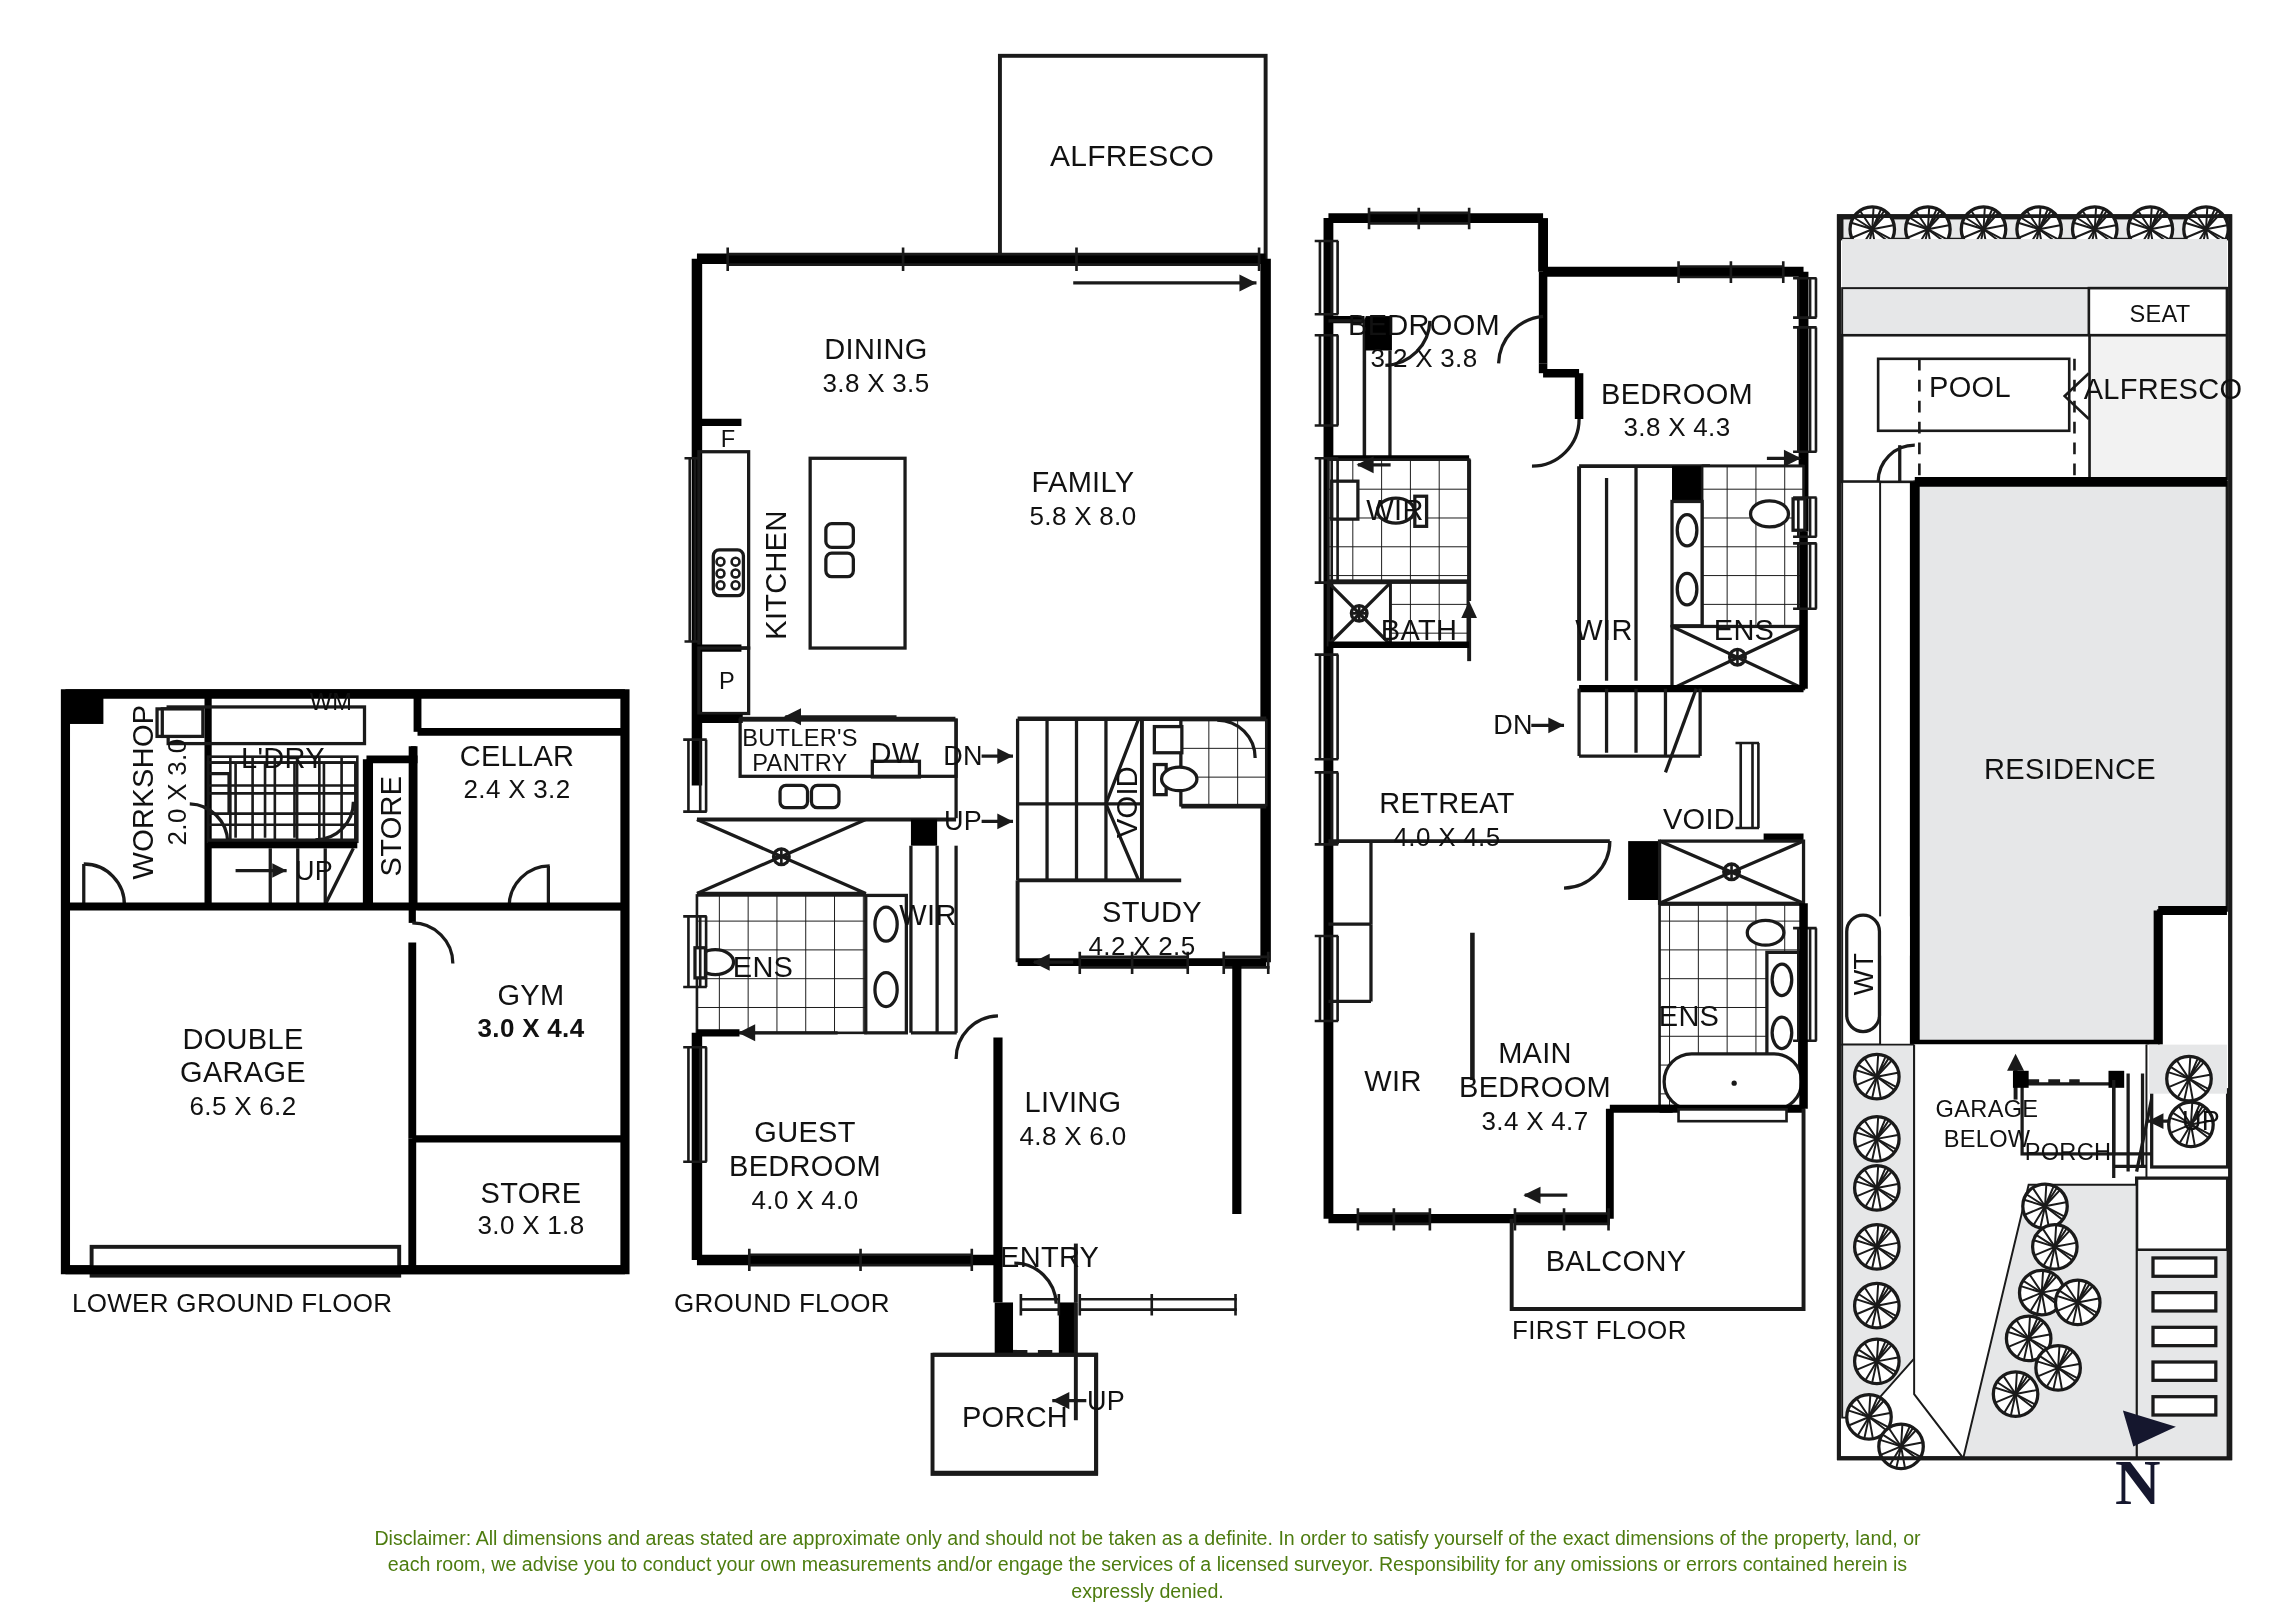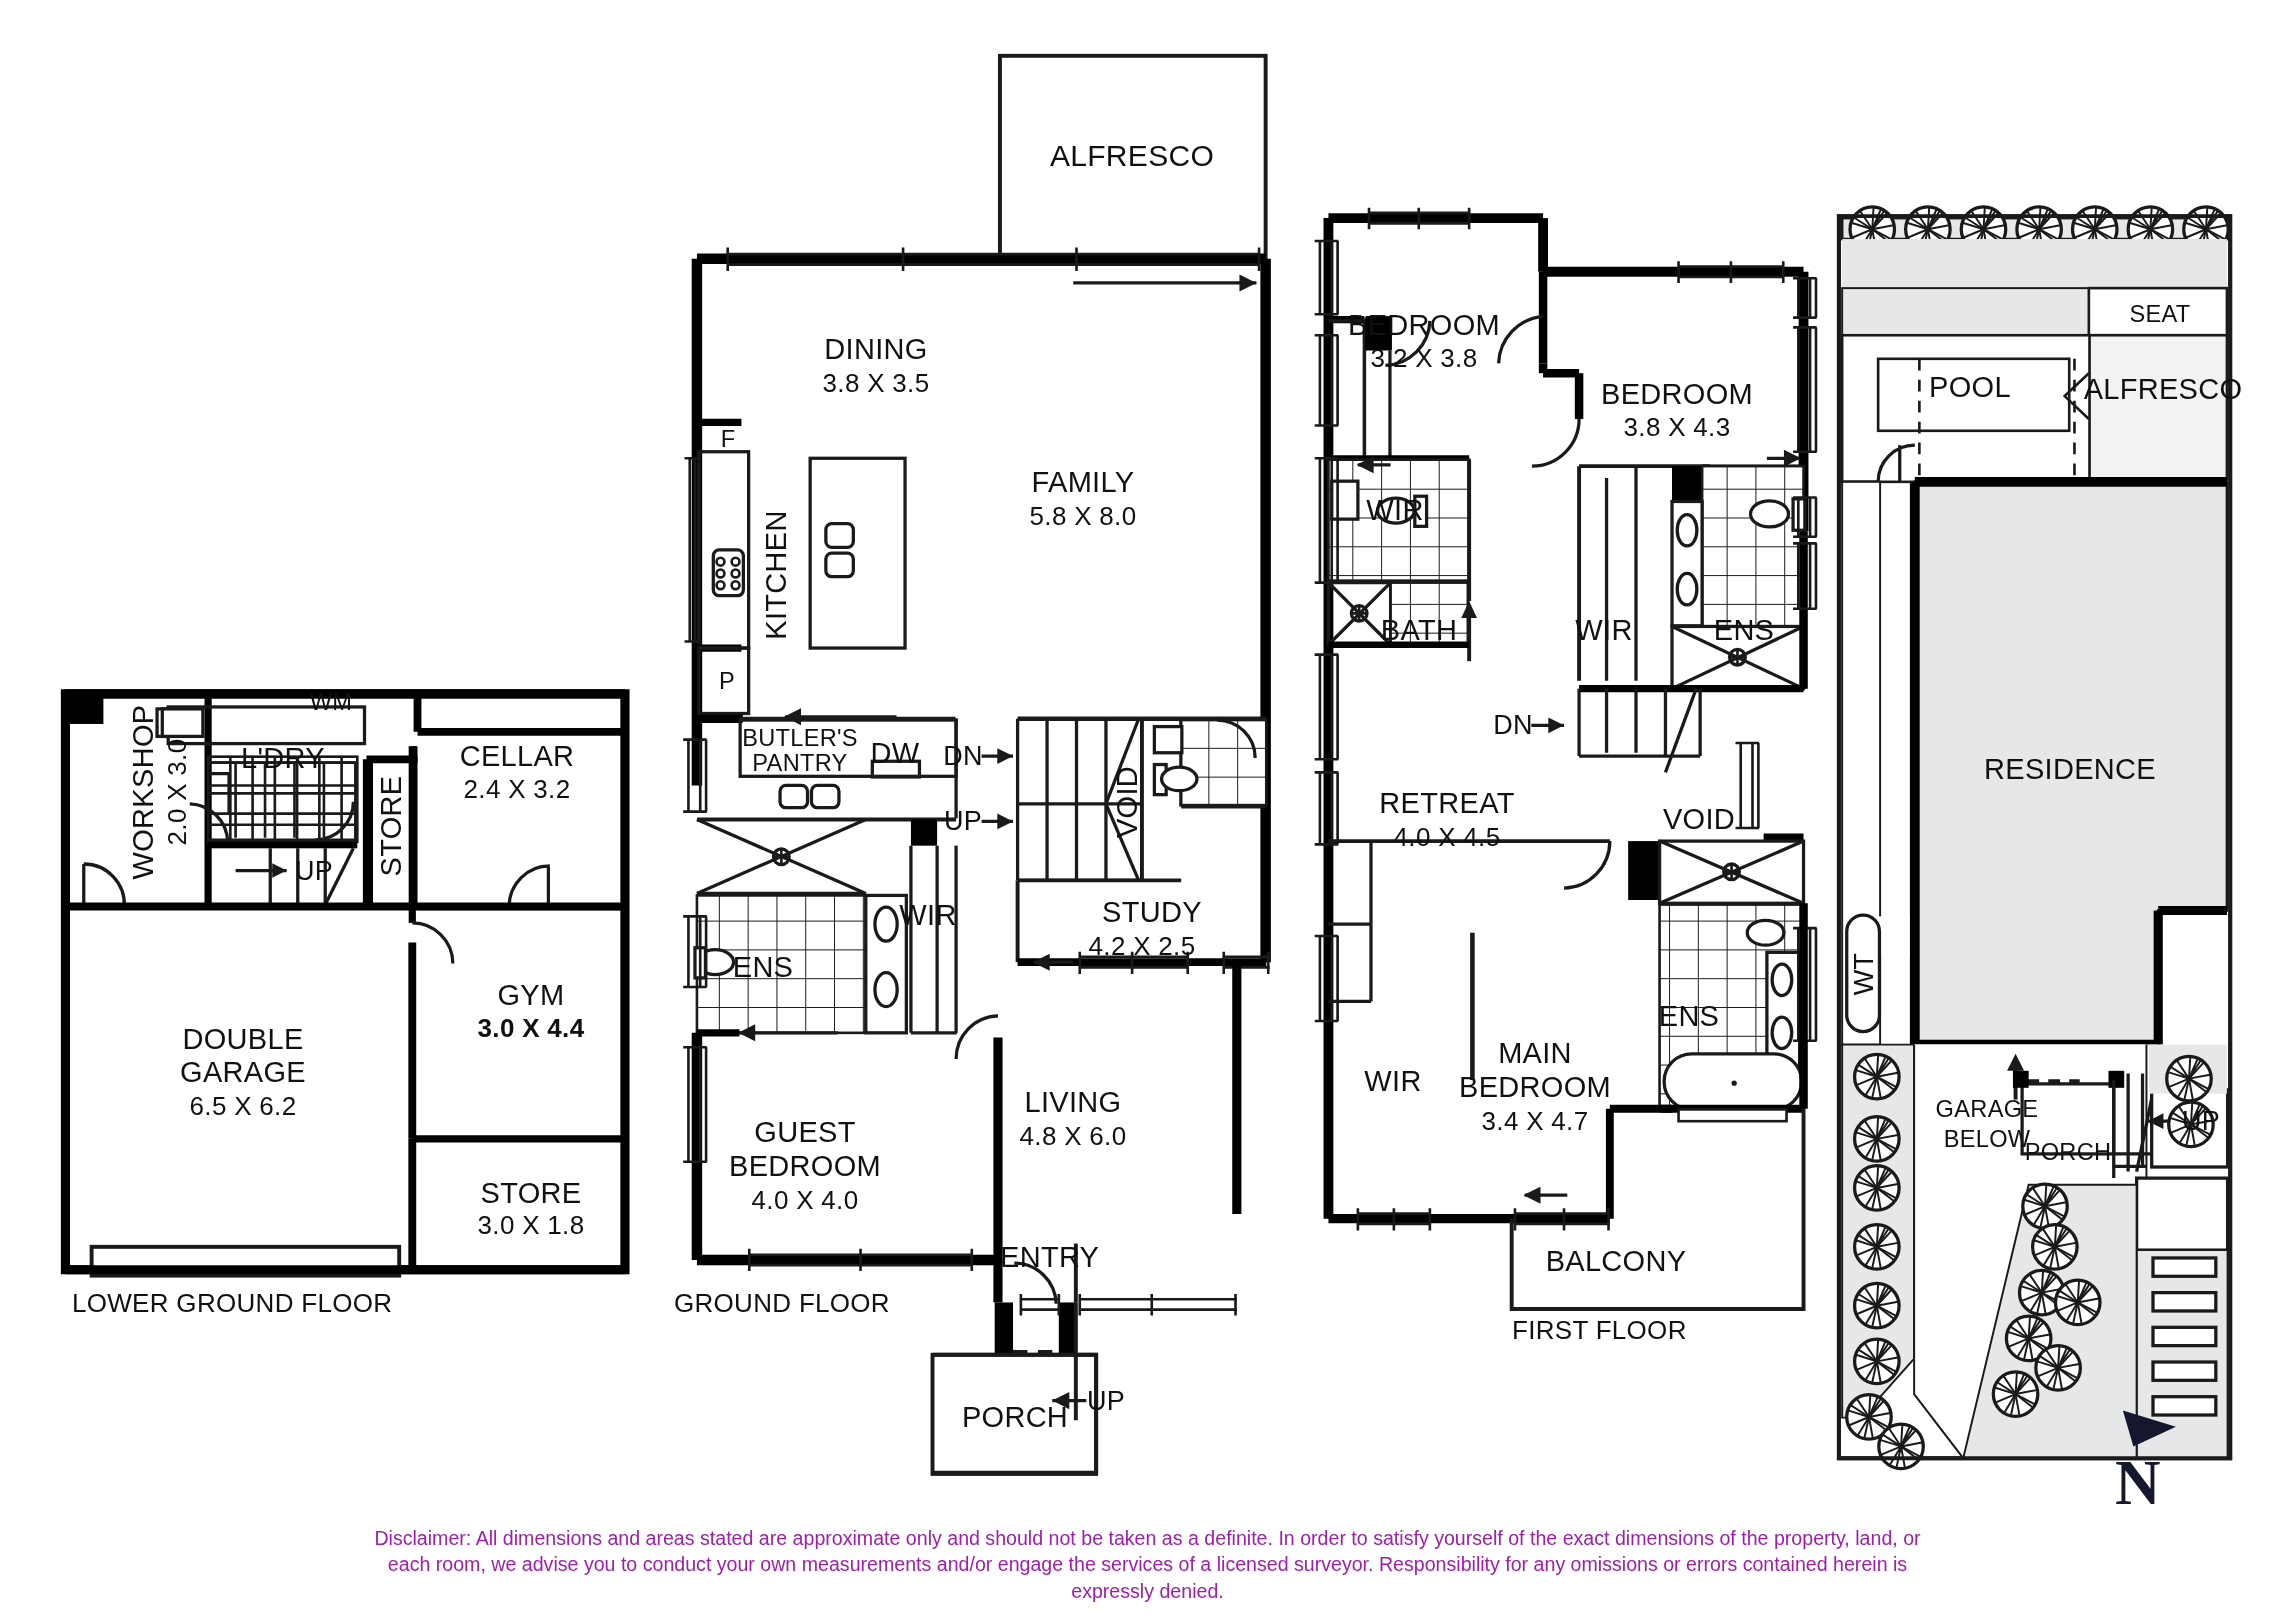--- a/index.html
+++ b/index.html
@@ -10,21 +10,21 @@
   .lbl{position:absolute;white-space:nowrap;font-family:"Liberation Sans",sans-serif;
        color:#111;letter-spacing:0.3px;}
   .rm{font-size:29px;font-weight:400;text-align:right;transform:translate(-50%,-50%);}
   .rm.big{font-size:30px;}
   .dim{font-size:26px;text-align:center;transform:translate(-50%,-50%);}
   .sm{font-size:23.6px;transform:translate(-50%,-50%);text-align:center;}
   .xs{font-size:27px;transform:translate(-50%,-50%);text-align:center;}
   .floorlbl{font-size:26px;transform:translate(0,-50%);}
   .vert{writing-mode:vertical-rl;text-orientation:mixed;transform:translate(-50%,-50%) rotate(180deg);}
   .discl{position:absolute;left:50%;transform:translateX(-50%);text-align:center;
-         font-size:19.6px;line-height:1.35;color:#a21caf;width:1571px;}
+         font-size:19.6px;line-height:1.35;color:#4d7c0f;width:1571px;}
   .north{position:absolute;color:#15172e;font-family:"Liberation Serif",serif;
          font-size:63px;font-weight:700;}
 </style>
 </head>
 <body>
 
 <div class="stage">
 
 <svg class="plan" viewBox="0 0 3507 2478">
   <defs>

